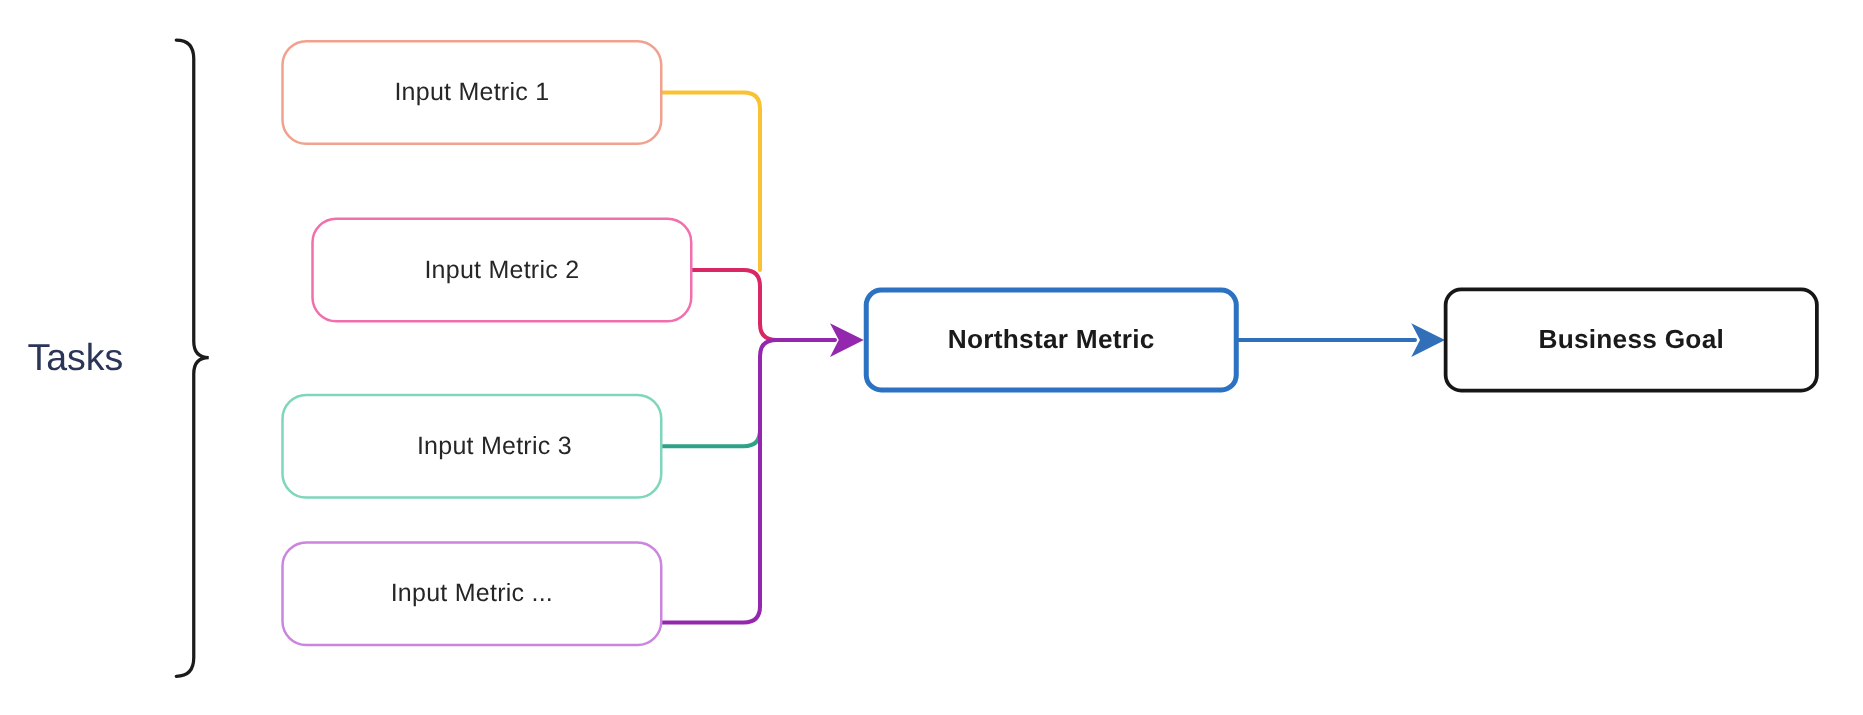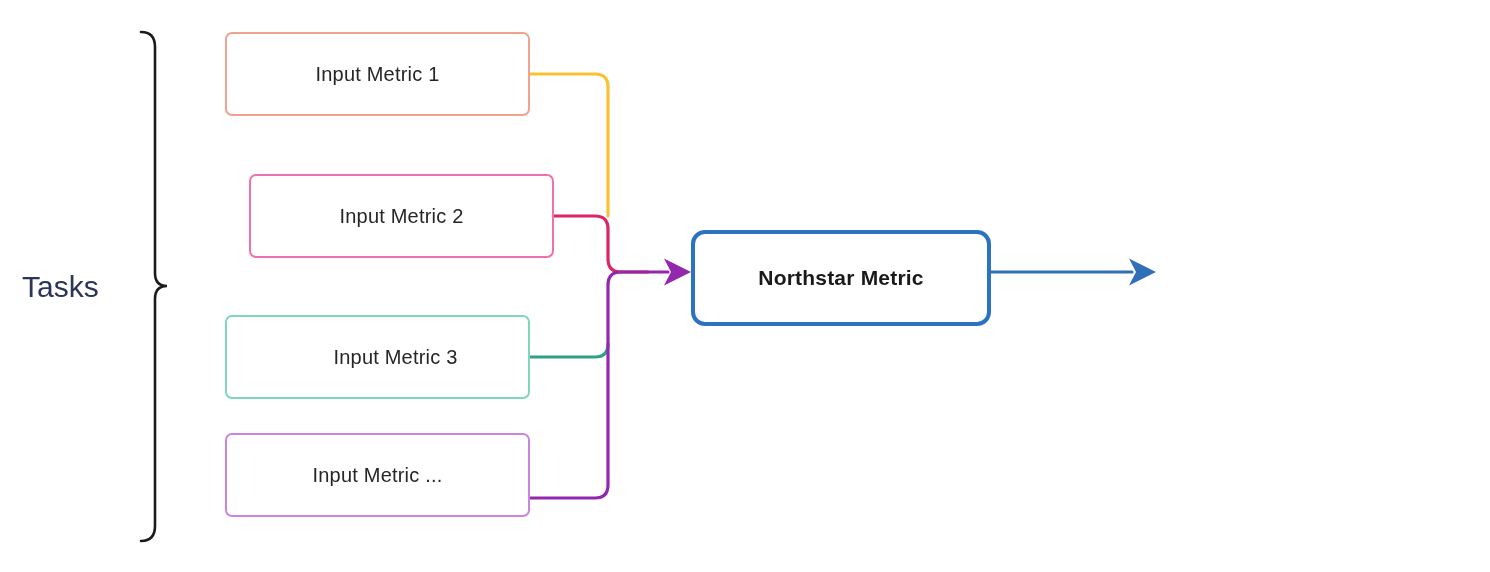--- a/index.html
+++ b/index.html
@@ -20,21 +20,21 @@
     left: 0;
     top: 0;
     width: 1490px;
     height: 572px;
     z-index: 1;
   }
   .node {
     position: absolute;
     box-sizing: border-box;
     background: #ffffff;
-    border-radius: 7px;
+    border-radius: 20px;
     display: flex;
     align-items: center;
     justify-content: center;
     z-index: 2;
     font-size: 20px;
     color: #262626;
     letter-spacing: 0.2px;
   }
   .input-node {
     left: 225px;
@@ -43,21 +43,21 @@
     border: 2.5px solid #999999; 
   }
   .input-node.n0 { top: 32px; }
   .input-node.n1 { top: 174px; }
   .input-node.n2 { top: 315px; }
   .input-node.n3 { top: 433px; }
   .northstar-node {
     left: 691px;
     top: 230px;
     width: 300px;
-    height: 96px;
+    height: 84px;
     border: 4px solid #2C72C2; 
     border-radius: 14px;
     font-weight: bold;
     font-size: 21px;
     color: #1a1a1a;
   }
   .business-node {
     left: 1155px;
     top: 230px;
     width: 300px;
@@ -118,14 +118,17 @@
   </div>
 
   <div class="node input-node n3" style="border-color: rgb(204, 133, 222);">
     <span>Input Metric ...</span>
   </div>
 
   <div class="node northstar-node" style="border-color: rgb(44, 114, 194);">
     <span>Northstar Metric</span>
   </div>
 
+  <div class="node business-node" style="border-color: rgb(22, 22, 22);">
+    <span>Business Goal</span>
+  </div>
 
 </div>
 
 </body></html>

